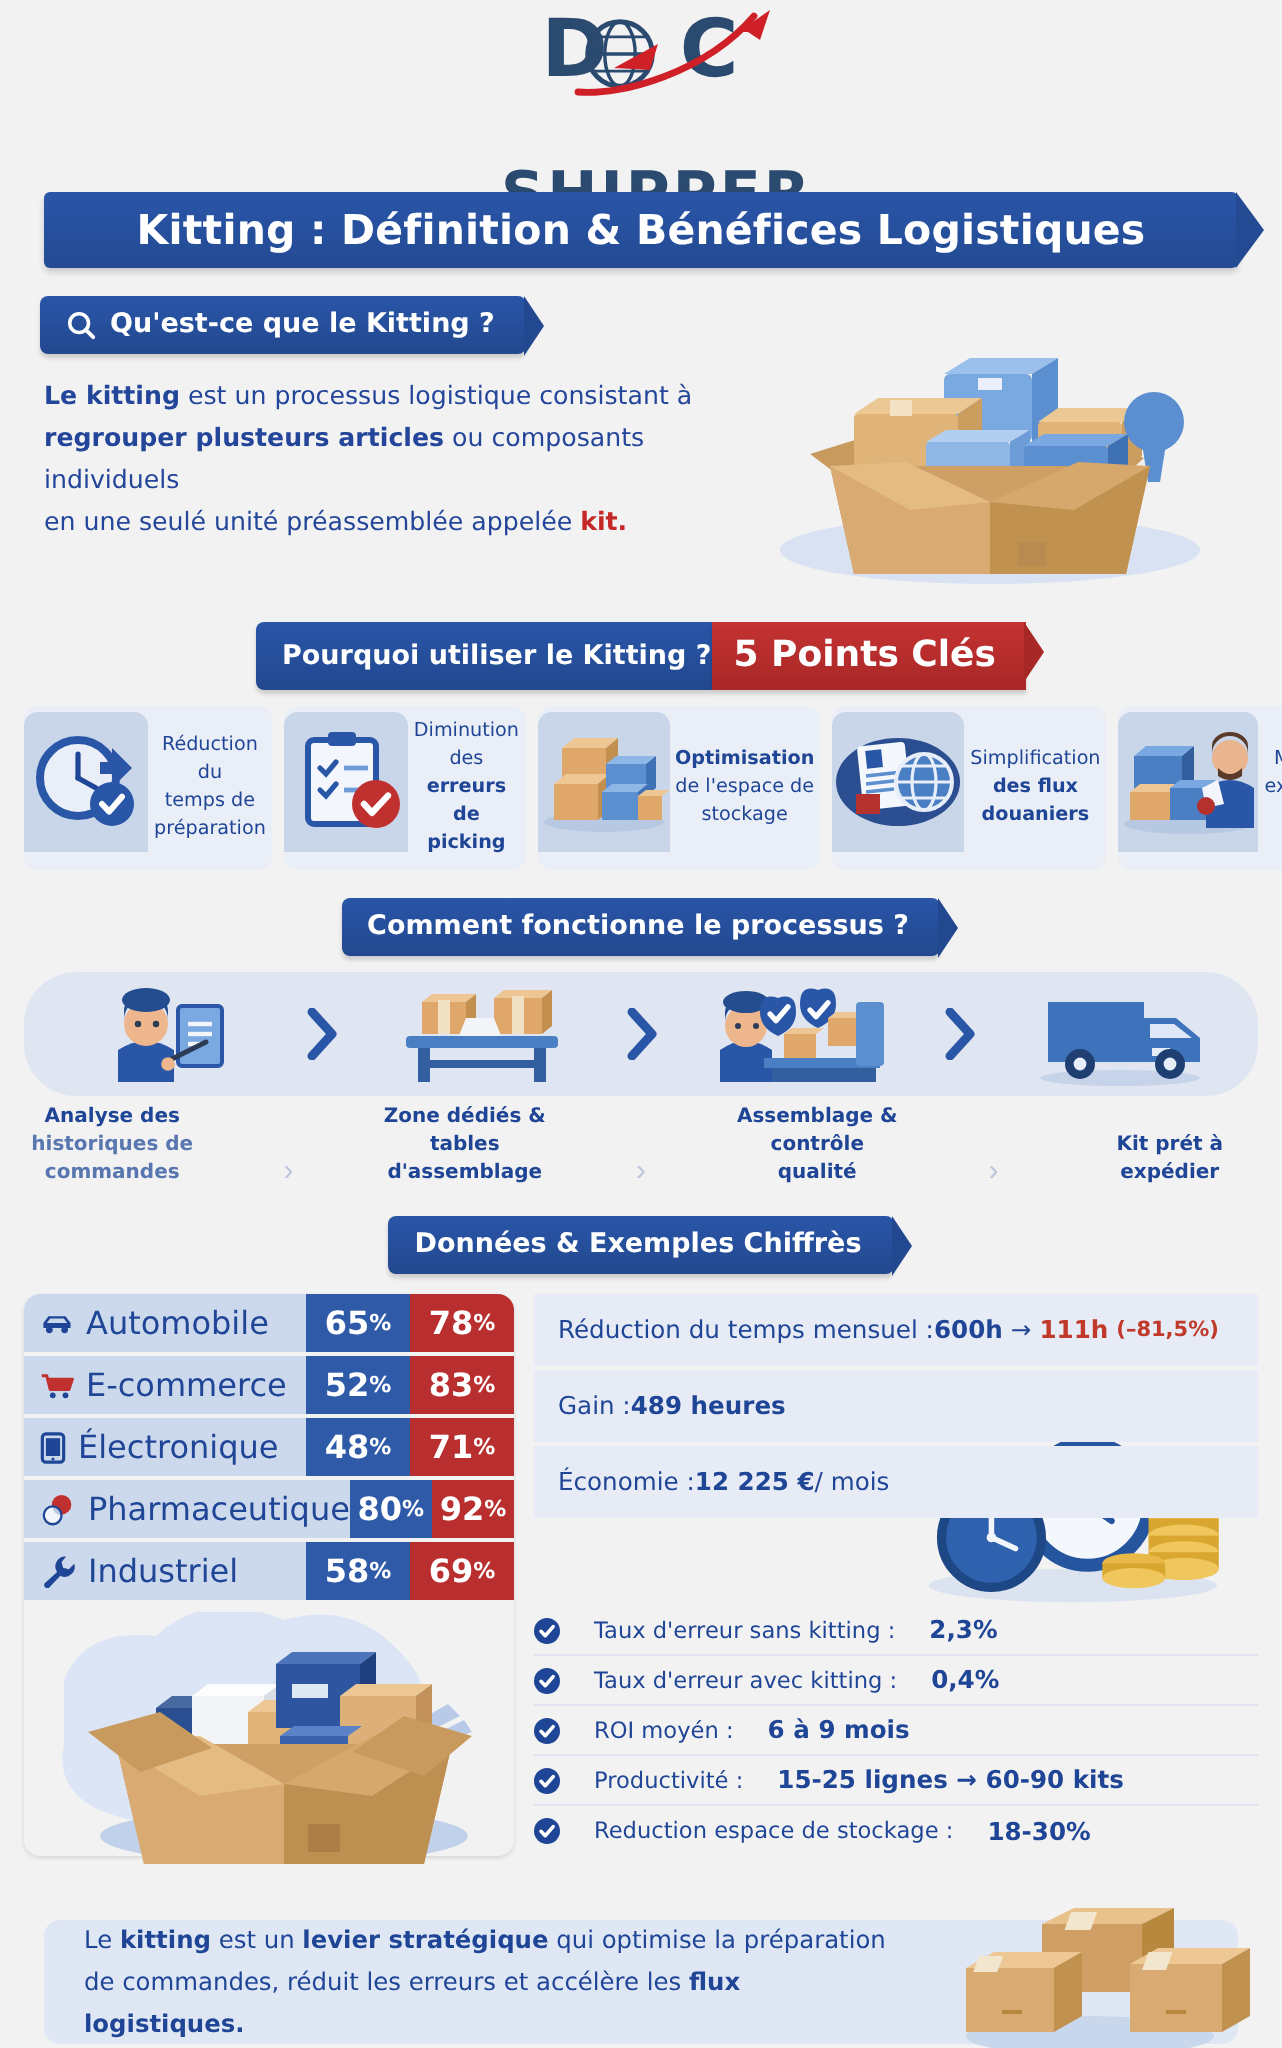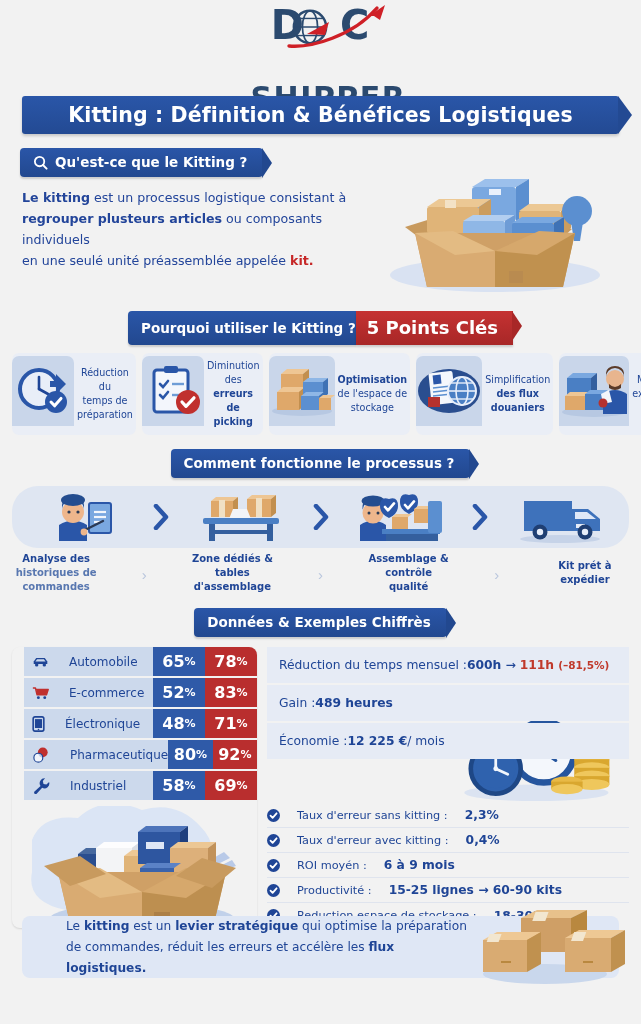--- a/index.html
+++ b/index.html
@@ -92,34 +92,34 @@
                 padding: 6px 3px 0 3px; font-family:"DejaVu Sans", sans-serif;}
   .card-label b { font-weight:800; }
 
   
   .proc-art-row {
     margin: 8px 12px 0 12px; background:#dfe6f2; border-radius: 26px; height:62px;
     display:flex; align-items:center;
   }
   .proc-art-cell { flex:1; display:flex; align-items:center; justify-content:center; height:100%;}
   .proc-chev { width: 22px; display:flex; align-items:center; justify-content:center; color:#2a56a8; }
-  .proc-labels { display:flex; margin: 4px 12px 0 12px; align-items:center;gap:33px;}
+  .proc-labels { display:flex; margin: 4px 12px 0 12px; align-items:flex-end;gap:33px;}
   .proc-lbl { flex:1; text-align:center; font-size:10px; line-height:14px; color:#1f4596;
               font-family:"DejaVu Sans", sans-serif;}
   .proc-lbl b{ font-weight:800; }
   .proc-lbl .dim{ color:#5877b0; font-weight:600; }
   .proc-lbl-chev { width:22px; text-align:center; color:#b9c6dd; font-size:15px; padding-top:2px;}
 
   
   .data-wrap { display:flex; padding: 10px 12px 0 12px; gap: 10px; }
   .table { width: 245px; border-radius:8px; overflow:hidden; box-shadow:0 1px 2px rgba(0,0,0,.12); }
   .trow { display:flex; height: 29px; margin-bottom:2px; }
   .trow:last-child{ margin-bottom:0; }
-  .tcat { flex:1; background:#ccd9ec; display:flex; align-items:center; gap:20px; padding-left:8px;
-          font-size:12px; color:#1f4596; font-family:"DejaVu Sans", sans-serif;margin-left:12px; }
+  .tcat { flex:1; background:#ccd9ec; display:flex; align-items:center; gap:6px; padding-left:8px;
+          font-size:16px; color:#1f4596; font-family:"DejaVu Sans", sans-serif; }
   .tval-blue, .tval-red {
     width: 52px; display:flex; align-items:center; justify-content:center;
     color:#fff; font-weight:800; font-size:16px; font-family:"DejaVu Sans", sans-serif;
   }
   .tval-blue { background:#2f5aa8; }
   .tval-red  { background:#b92e2e; }
   .tval-blue .pc, .tval-red .pc { font-size:11px; font-weight:800; }
 
   .right-col { flex:1; display:flex; flex-direction:column; }
   .stat-row { background:#e6ebf5; height: 36px; display:flex; align-items:center; padding-left:12px;
@@ -135,22 +135,22 @@
   .chk-item { display:flex; align-items:center; gap:17px; height:25px;
               border-bottom:1px solid #dfe4ee; font-size:11.3px; color:#1f4596;
               font-family:"DejaVu Sans", sans-serif; }
   .chk-item:last-child{ border-bottom:none; }
   .chk-item b{ font-weight:800; font-size:12.3px; }
   .chk-ico { width:13px; height:13px; flex:0 0 13px; }
 
   
   .bottom-art { position:absolute; left:14px; top:806px; width:245px; height:140px; }
   .footer {
-    position:absolute; left:22px; right:22px; top:916px; height:62px;
-    background:#dfe7f5; border-radius:8px; display:flex; padding-left:24px;
+    position:absolute; left:22px; right:22px; top:960px; height:62px;
+    background:#dfe7f5; border-radius:8px; display:flex; 
   }
   .footer-text { padding-left:20px; font-size:12.2px; line-height:21px; color:#1f4596; width:430px;
                  font-family:"DejaVu Sans", sans-serif; }
   .footer-text b{ font-weight:800; }
   .footer-art { flex:1; position:relative; height:100%; }
   svg { display:block; }
 </style>
 </head>
 <body>
 

